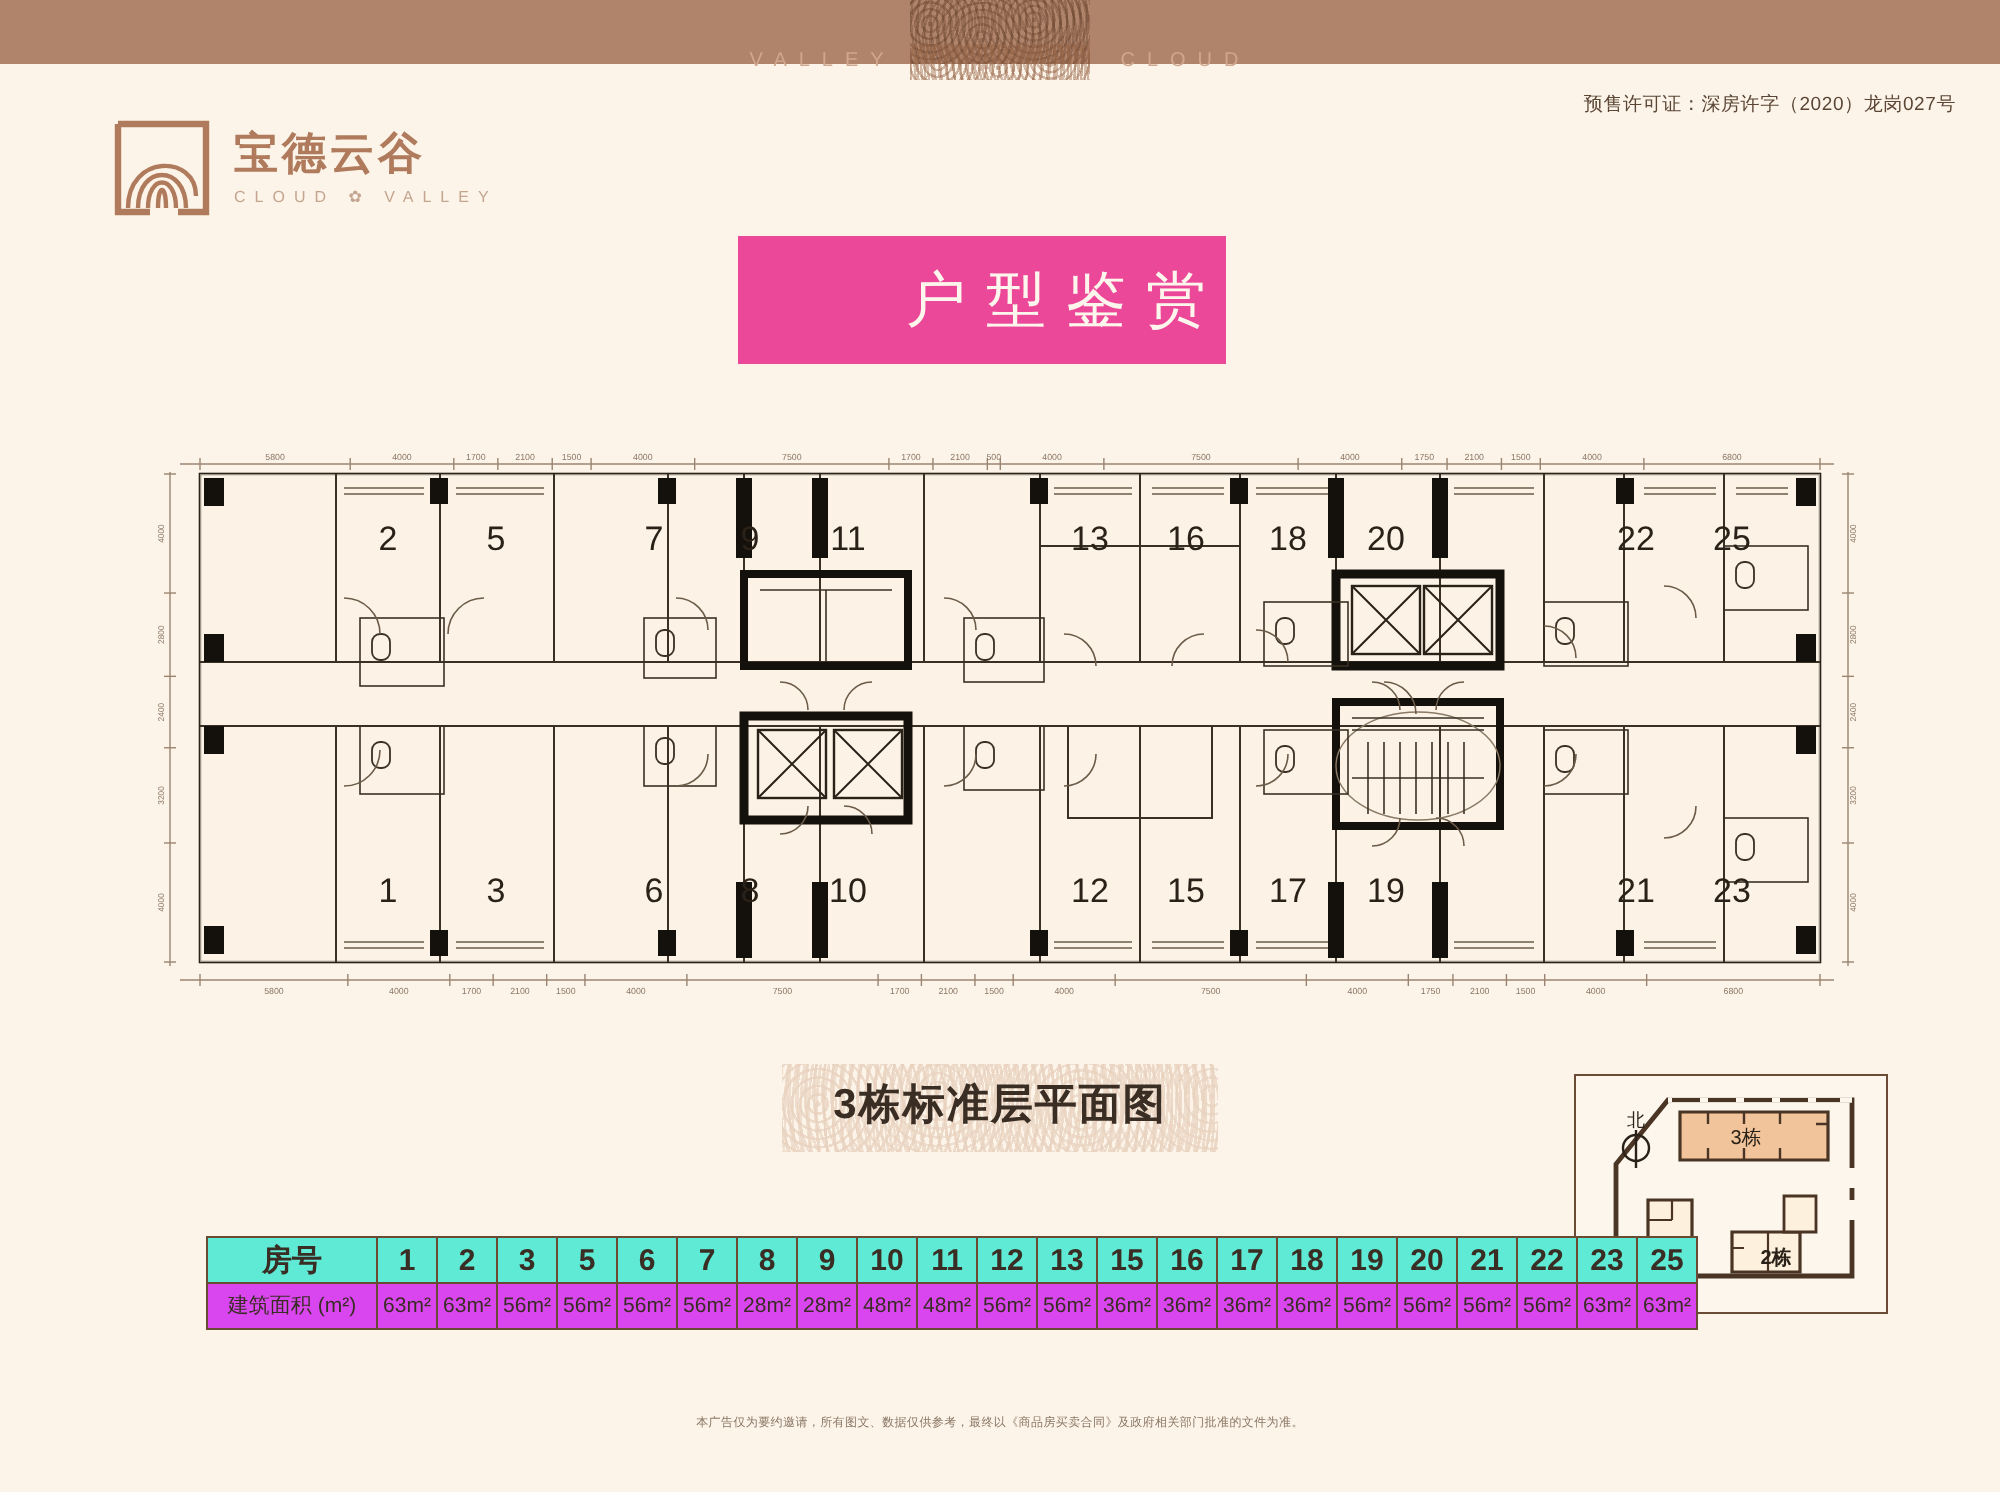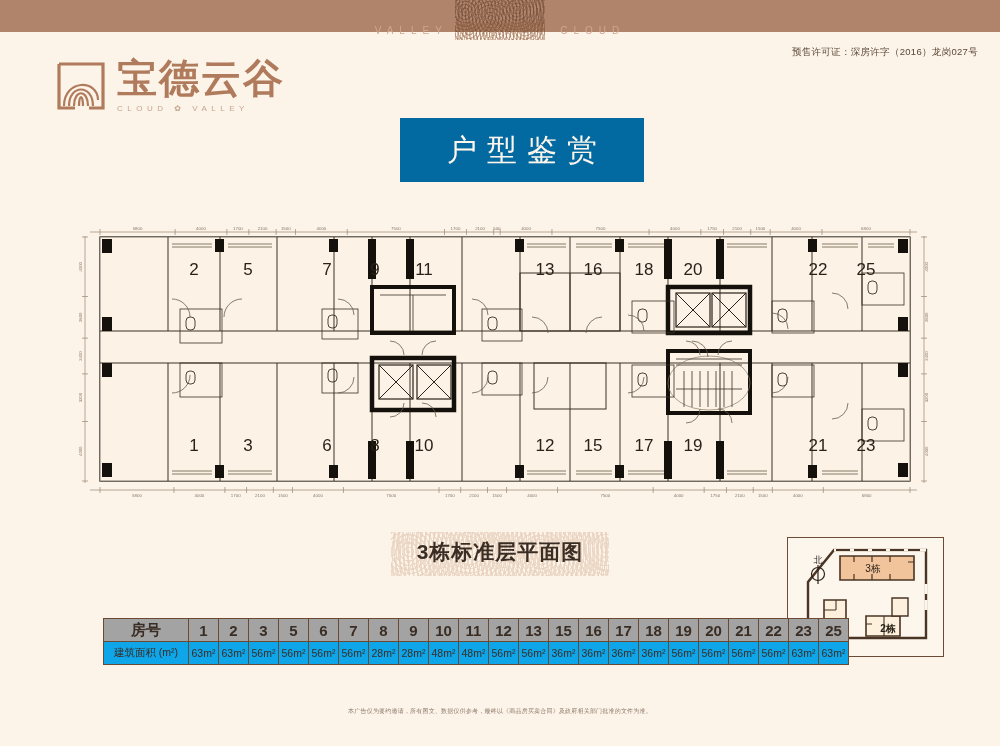--- a/index.html
+++ b/index.html
@@ -25,26 +25,26 @@
       repeating-radial-gradient(circle at 44px 12px, rgba(150,100,70,.40) 0 1.2px, rgba(0,0,0,0) 1.2px 3.6px),
       repeating-radial-gradient(circle at 70px 7px, rgba(150,100,70,.40) 0 1.2px, rgba(0,0,0,0) 1.2px 3.2px);}
 
   
   .permit{position:absolute;right:22px;top:46px;font-size:9.5px;color:#5b4636;letter-spacing:.3px;}
 
   
   .logo{position:absolute;left:55px;top:58px;display:flex;align-items:center;}
   .logo-mark{width:52px;height:52px;position:relative;}
   .logo-text{margin-left:10px;}
-  .logo-cn{font-size:40px;font-weight:bold;color:#b07b5c;letter-spacing:2px;line-height:1;}
+  .logo-cn{font-size:22px;font-weight:bold;color:#b07b5c;letter-spacing:2px;line-height:1;}
   .logo-en{font-size:8px;letter-spacing:4.5px;color:#c3a58f;margin-top:6px;}
 
   
-  .banner{position:absolute;left:400px;top:118px;width:244px;height:64px;background:#0369a1;
-    display:flex;align-items:center;justify-content:center;}
+  .banner{position:absolute;left:369px;top:118px;width:244px;height:64px;background:#ec4899;
+    display:flex;align-items:center;justify-content:flex-end;}
   .banner span{font-size:30px;letter-spacing:10px;color:#fdf6ec;text-indent:10px;font-family:"DejaVu Sans",sans-serif;}
 
   
   .plan-wrap{position:absolute;left:72px;top:213px;width:865px;height:295px;}
   .plan-svg{display:block;}
 
   
   .plan-title{position:absolute;left:0;top:534px;width:1000px;text-align:center;}
   .plan-title .pt-inner{display:inline-block;position:relative;padding:4px 26px;}
   .pt-fp{position:absolute;left:0;top:-2px;width:100%;height:44px;opacity:.33;
@@ -56,43 +56,43 @@
   .pt-text{position:relative;font-size:21px;font-weight:bold;color:#3a2d24;letter-spacing:1px;}
 
   
   .sitemap{position:absolute;left:787px;top:537px;width:155px;height:118px;
     border:1.6px solid #6b4b35;background:#fdf6ec;}
 
   
   .table-wrap{position:absolute;left:103px;top:618px;}
   table.areas{border-collapse:collapse;}
   table.areas td{border:1px solid #6a4a33;text-align:center;color:#3a2d24;}
-  table.areas tr.hdr td{background:#a3a3a3;height:20px;font-size:15px;font-weight:bold;}
-  table.areas tr.val td{background:#0ea5e9;height:20px;font-size:10.5px;}
+  table.areas tr.hdr td{background:#5eead4;height:20px;font-size:15px;font-weight:bold;}
+  table.areas tr.val td{background:#d946ef;height:20px;font-size:10.5px;}
   td.rowlabel{font-size:12px;font-weight:bold;padding:0 6px;min-width:72px;}
   td.rowlabel2{font-size:10px;font-weight:normal;padding:0 4px;}
   td.num{min-width:27px;}
 
   
   .footer{position:absolute;left:0;top:707px;width:1000px;text-align:center;
     font-size:6px;color:#8b7866;letter-spacing:.2px;}
 </style>
 </head>
 <body>
 
 <div class="topstrip"></div>
 <div class="topstrip-fp"></div>
 <div class="cloudvalley">
   <span>VALLEY</span>
   <span style="display:inline-block;width:95px"></span>
   <span>CLOUD</span>
 </div>
 <div class="cv-fp"></div>
 
-<div class="permit">预售许可证：深房许字（2016）龙岗027号</div>
+<div class="permit">预售许可证：深房许字（2020）龙岗027号</div>
 
 <div class="logo">
   <div class="logo-mark">
     <svg width="52" height="52" viewBox="0 0 52 52">
       <path d="M4 4 H48 V16 M48 4 V48 H34 M4 4 V48 H20" fill="none" stroke="#b07b5c" stroke-width="3.2"></path>
       <path d="M14 46 C14 24 38 24 38 46" fill="none" stroke="#b07b5c" stroke-width="2.2"></path>
       <path d="M19 46 C19 29 33 29 33 46" fill="none" stroke="#b07b5c" stroke-width="2.2"></path>
       <path d="M24 46 C24 34 28 34 28 46" fill="none" stroke="#b07b5c" stroke-width="2.2"></path>
       <path d="M9 46 C9 19 43 19 43 40" fill="none" stroke="#b07b5c" stroke-width="2.2"></path>
     </svg>

